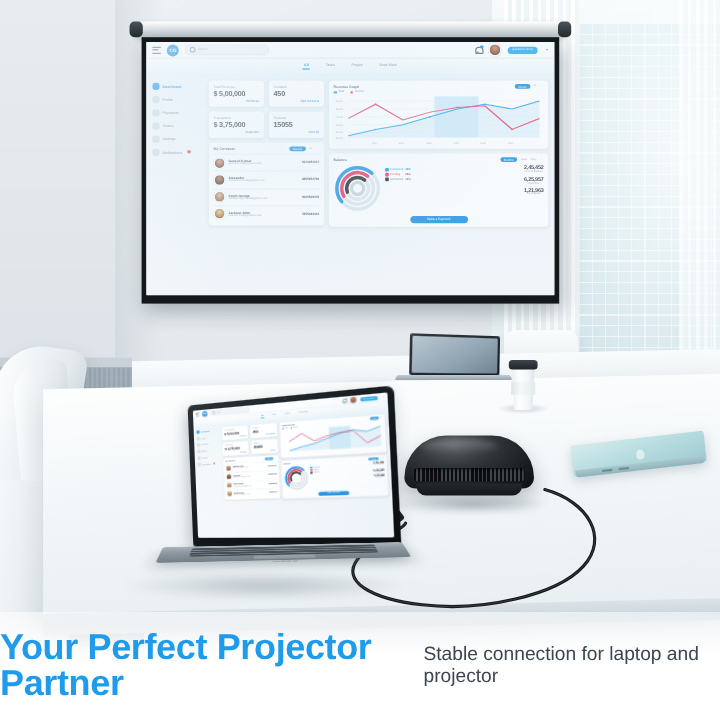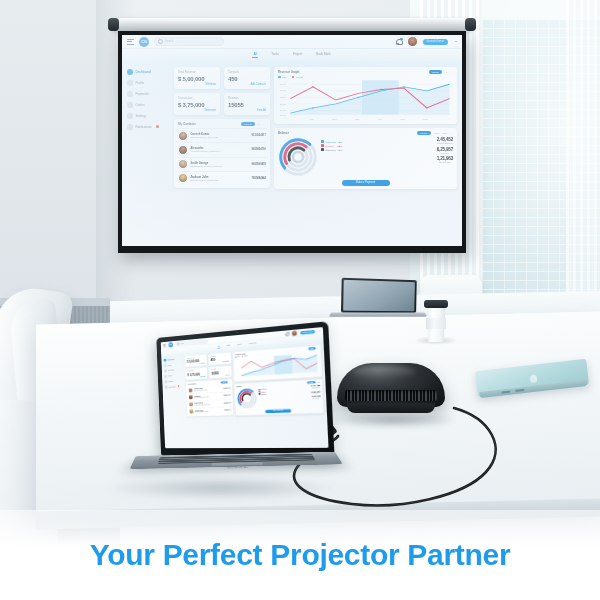--- a/index.html
+++ b/index.html
@@ -847,15 +847,16 @@
     </div>
     <div class="base">
       <div class="kbd"></div>
       <div class="trackpad"></div>
       <div class="brand">MacBook Air</div>
     </div>
   </div>
 
   <div class="caption">
     <div class="cap-title">Your Perfect Projector Partner</div>
+    <div class="cap-sub">Stable connection for laptop and projector</div>
   </div>
 
 </div>
 
 </body></html>

